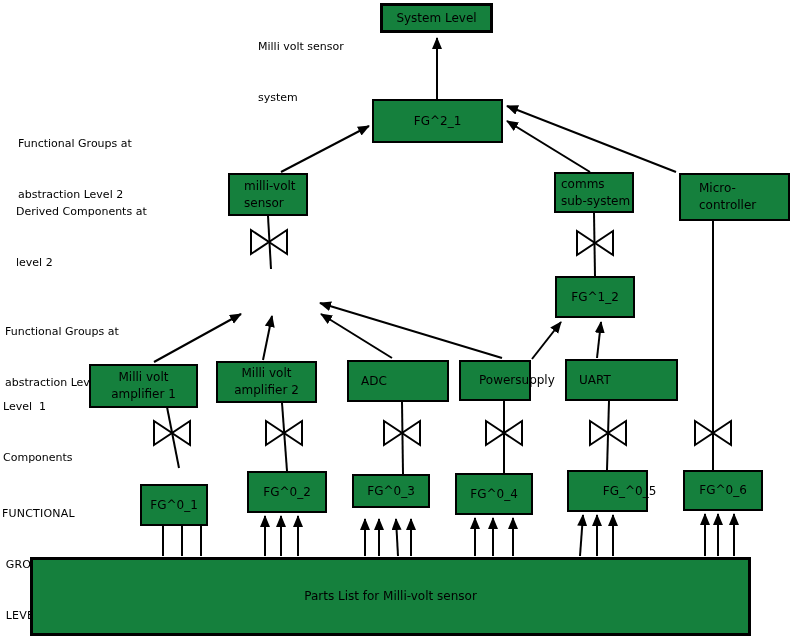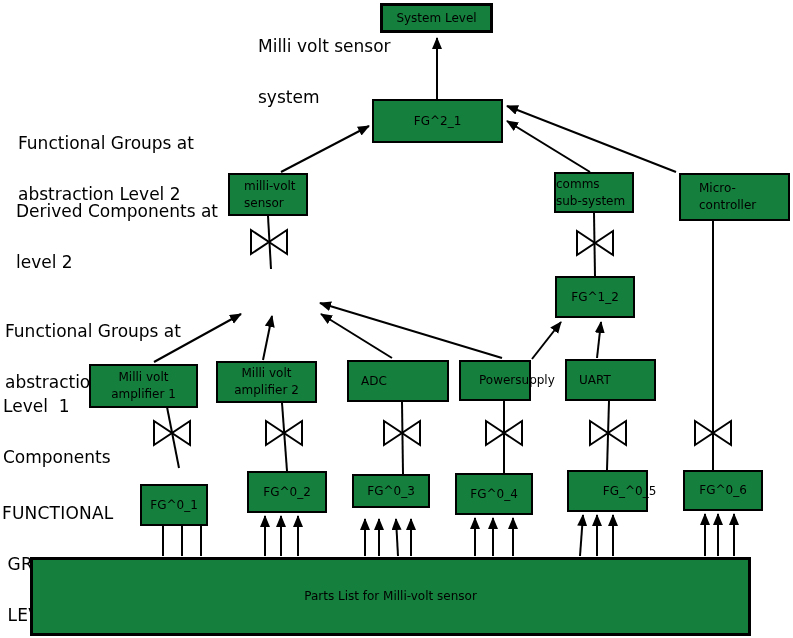--- a/index.html
+++ b/index.html
@@ -4,35 +4,35 @@
 <style>
   html,body{margin:0;padding:0;background:#fff;}
   .canvas{position:relative;width:793px;height:638px;background:#fff;
           font-family:"DejaVu Sans","Liberation Sans",sans-serif;color:#000;overflow:hidden;}
   svg.wires{position:absolute;left:0;top:0;}
   .node{position:absolute;box-sizing:border-box;border:2px solid #000;background:#15803d;
         font-size:12px;line-height:17px;display:flex;flex-direction:column;justify-content:center;}
   .node.thick{border-width:3px;}
   .node.center{align-items:center;text-align:center;}
   .node.left{align-items:flex-start;}
-  .lbl{position:absolute;font-size:17px;line-height:17px;white-space:pre;}
+  .lbl{position:absolute;font-size:11px;line-height:17px;white-space:pre;}
   .caps{letter-spacing:0.2px;}
   
   .n-system{left:380px;top:3px;width:113px;height:30px;}
   .n-fg2_1{left:372px;top:99px;width:131px;height:44px;}
   .n-sensor{left:228px;top:173px;width:80px;height:43px;padding-left:14px;}
-  .n-comms{left:554px;top:172px;width:80px;height:41px;}
+  .n-comms{left:554px;top:172px;width:80px;height:41px;padding-left:5px;}
   .n-micro{left:679px;top:173px;width:111px;height:48px;padding-left:18px;}
   .n-fg1_1{left:238px;top:269px;width:79px;height:42px;}
   .n-fg1_2{left:555px;top:276px;width:80px;height:42px;}
   .n-amp1{left:89px;top:364px;width:109px;height:44px;}
   .n-amp2{left:216px;top:361px;width:101px;height:42px;}
   .n-adc{left:347px;top:360px;width:102px;height:42px;padding-left:12px;}
   .n-psu{left:459px;top:360px;width:72px;height:41px;padding-left:18px;}
-  .n-uart{left:565px;top:359px;width:91px;height:42px;padding-left:12px;}
+  .n-uart{left:565px;top:359px;width:113px;height:42px;padding-left:12px;}
   .n-fg0_1{left:140px;top:484px;width:68px;height:42px;}
   .n-fg0_2{left:247px;top:471px;width:80px;height:42px;}
   .n-fg0_3{left:352px;top:474px;width:78px;height:34px;}
   .n-fg0_4{left:455px;top:473px;width:78px;height:42px;}
   .n-fg0_5{left:567px;top:470px;width:81px;height:42px;padding-left:44px;}
   .n-fg0_6{left:683px;top:470px;width:80px;height:41px;}
   .n-parts{left:30px;top:557px;width:721px;height:79px;}
   
   .l-title{left:258px;top:4px;}
   .l-fg2{left:18px;top:101px;}

